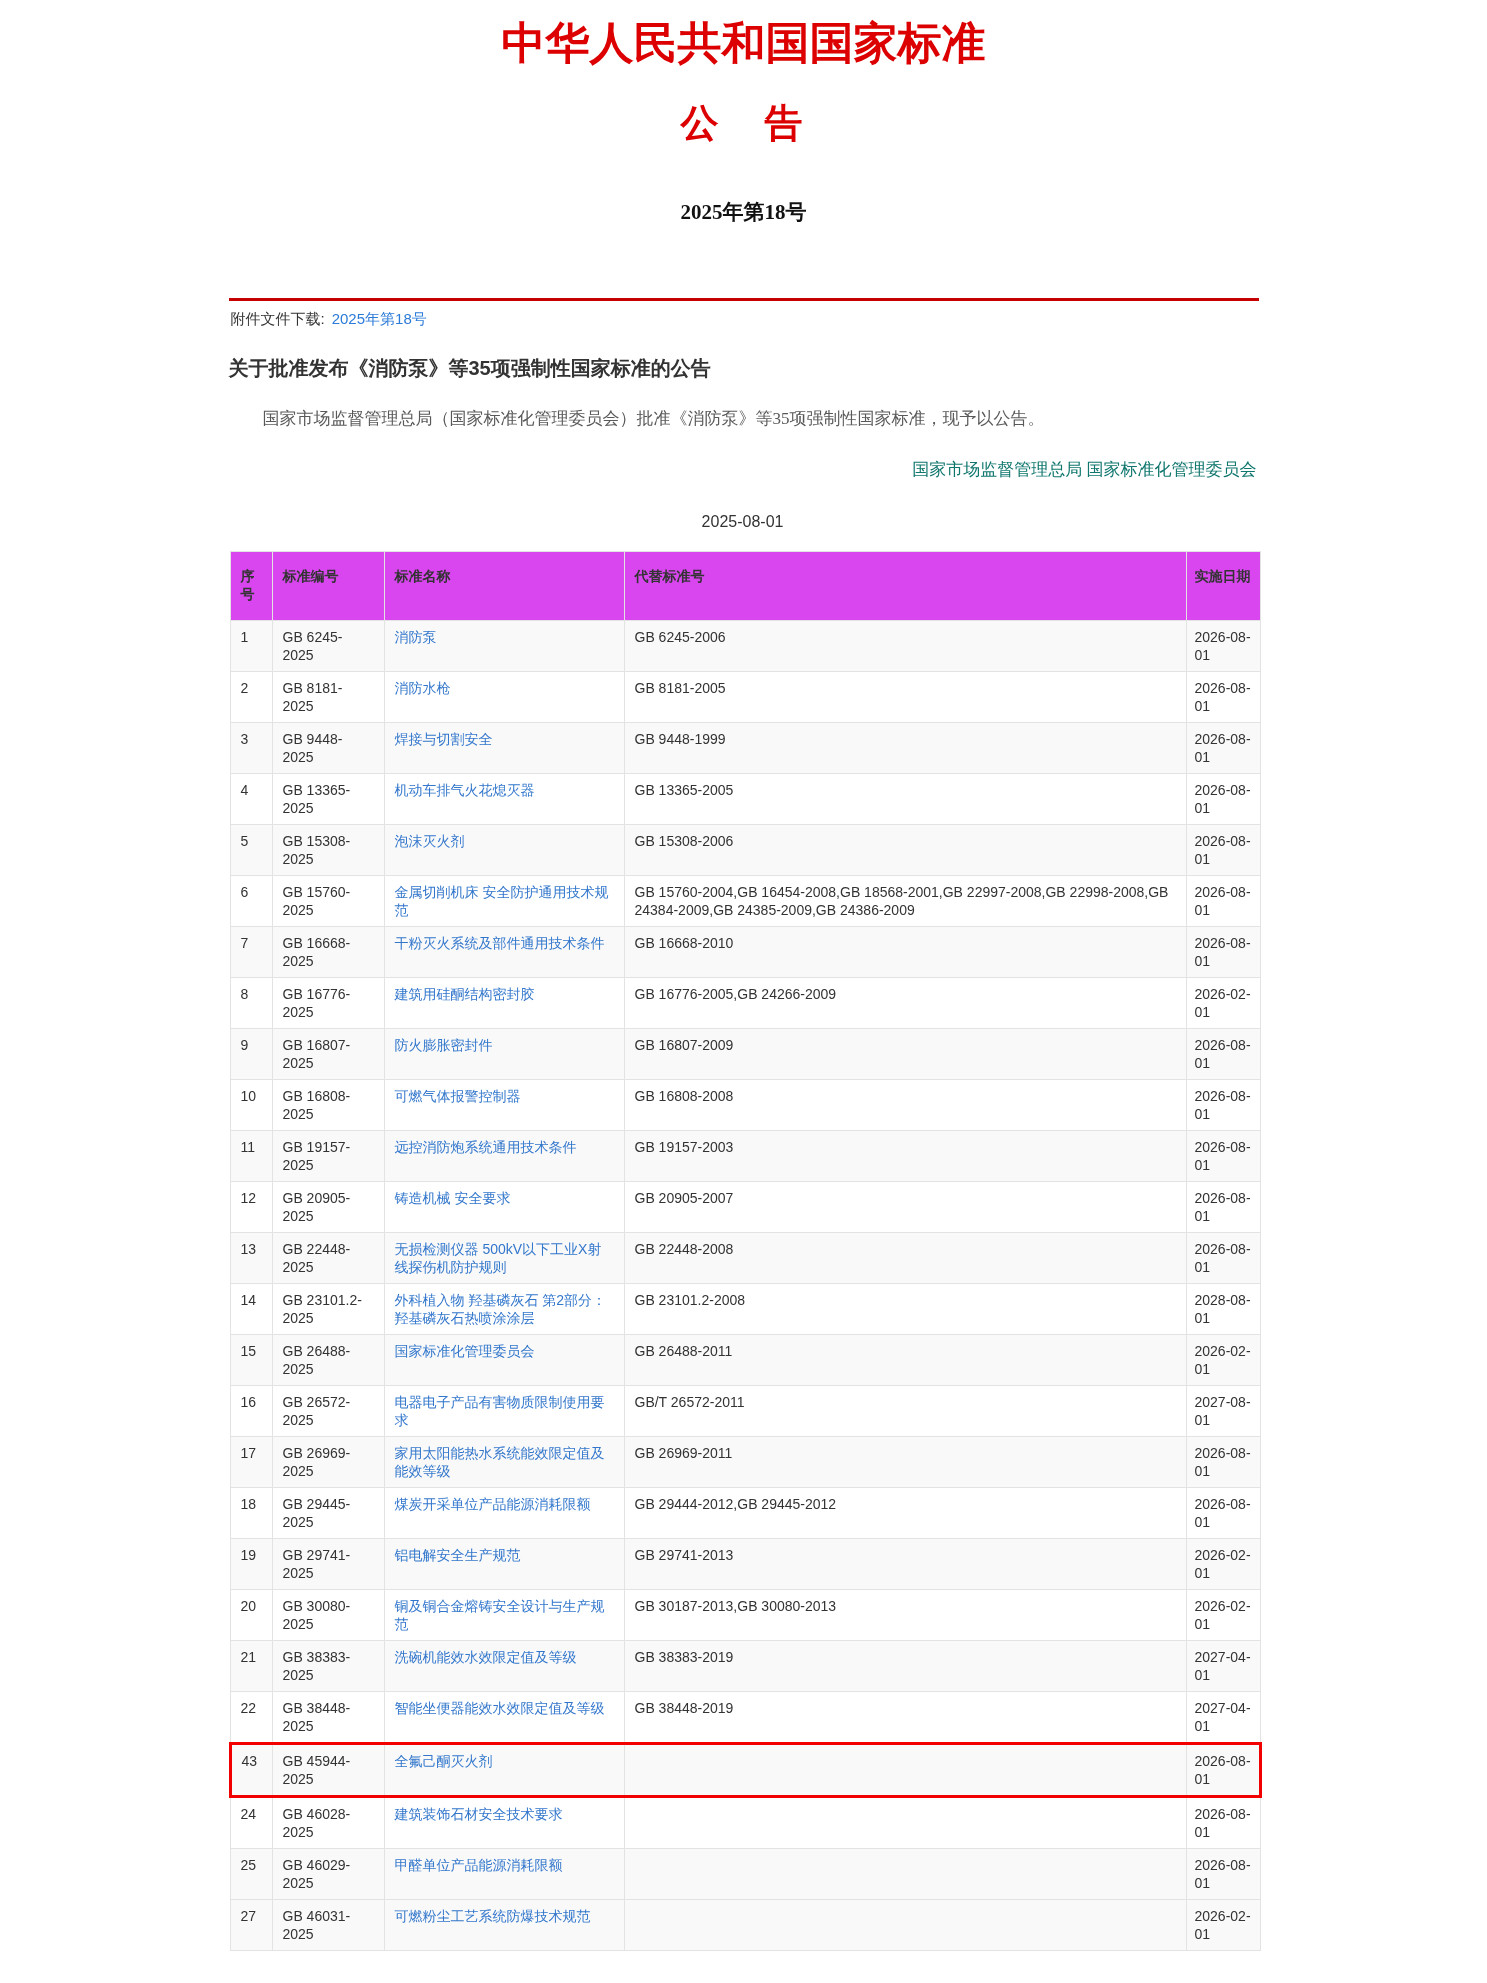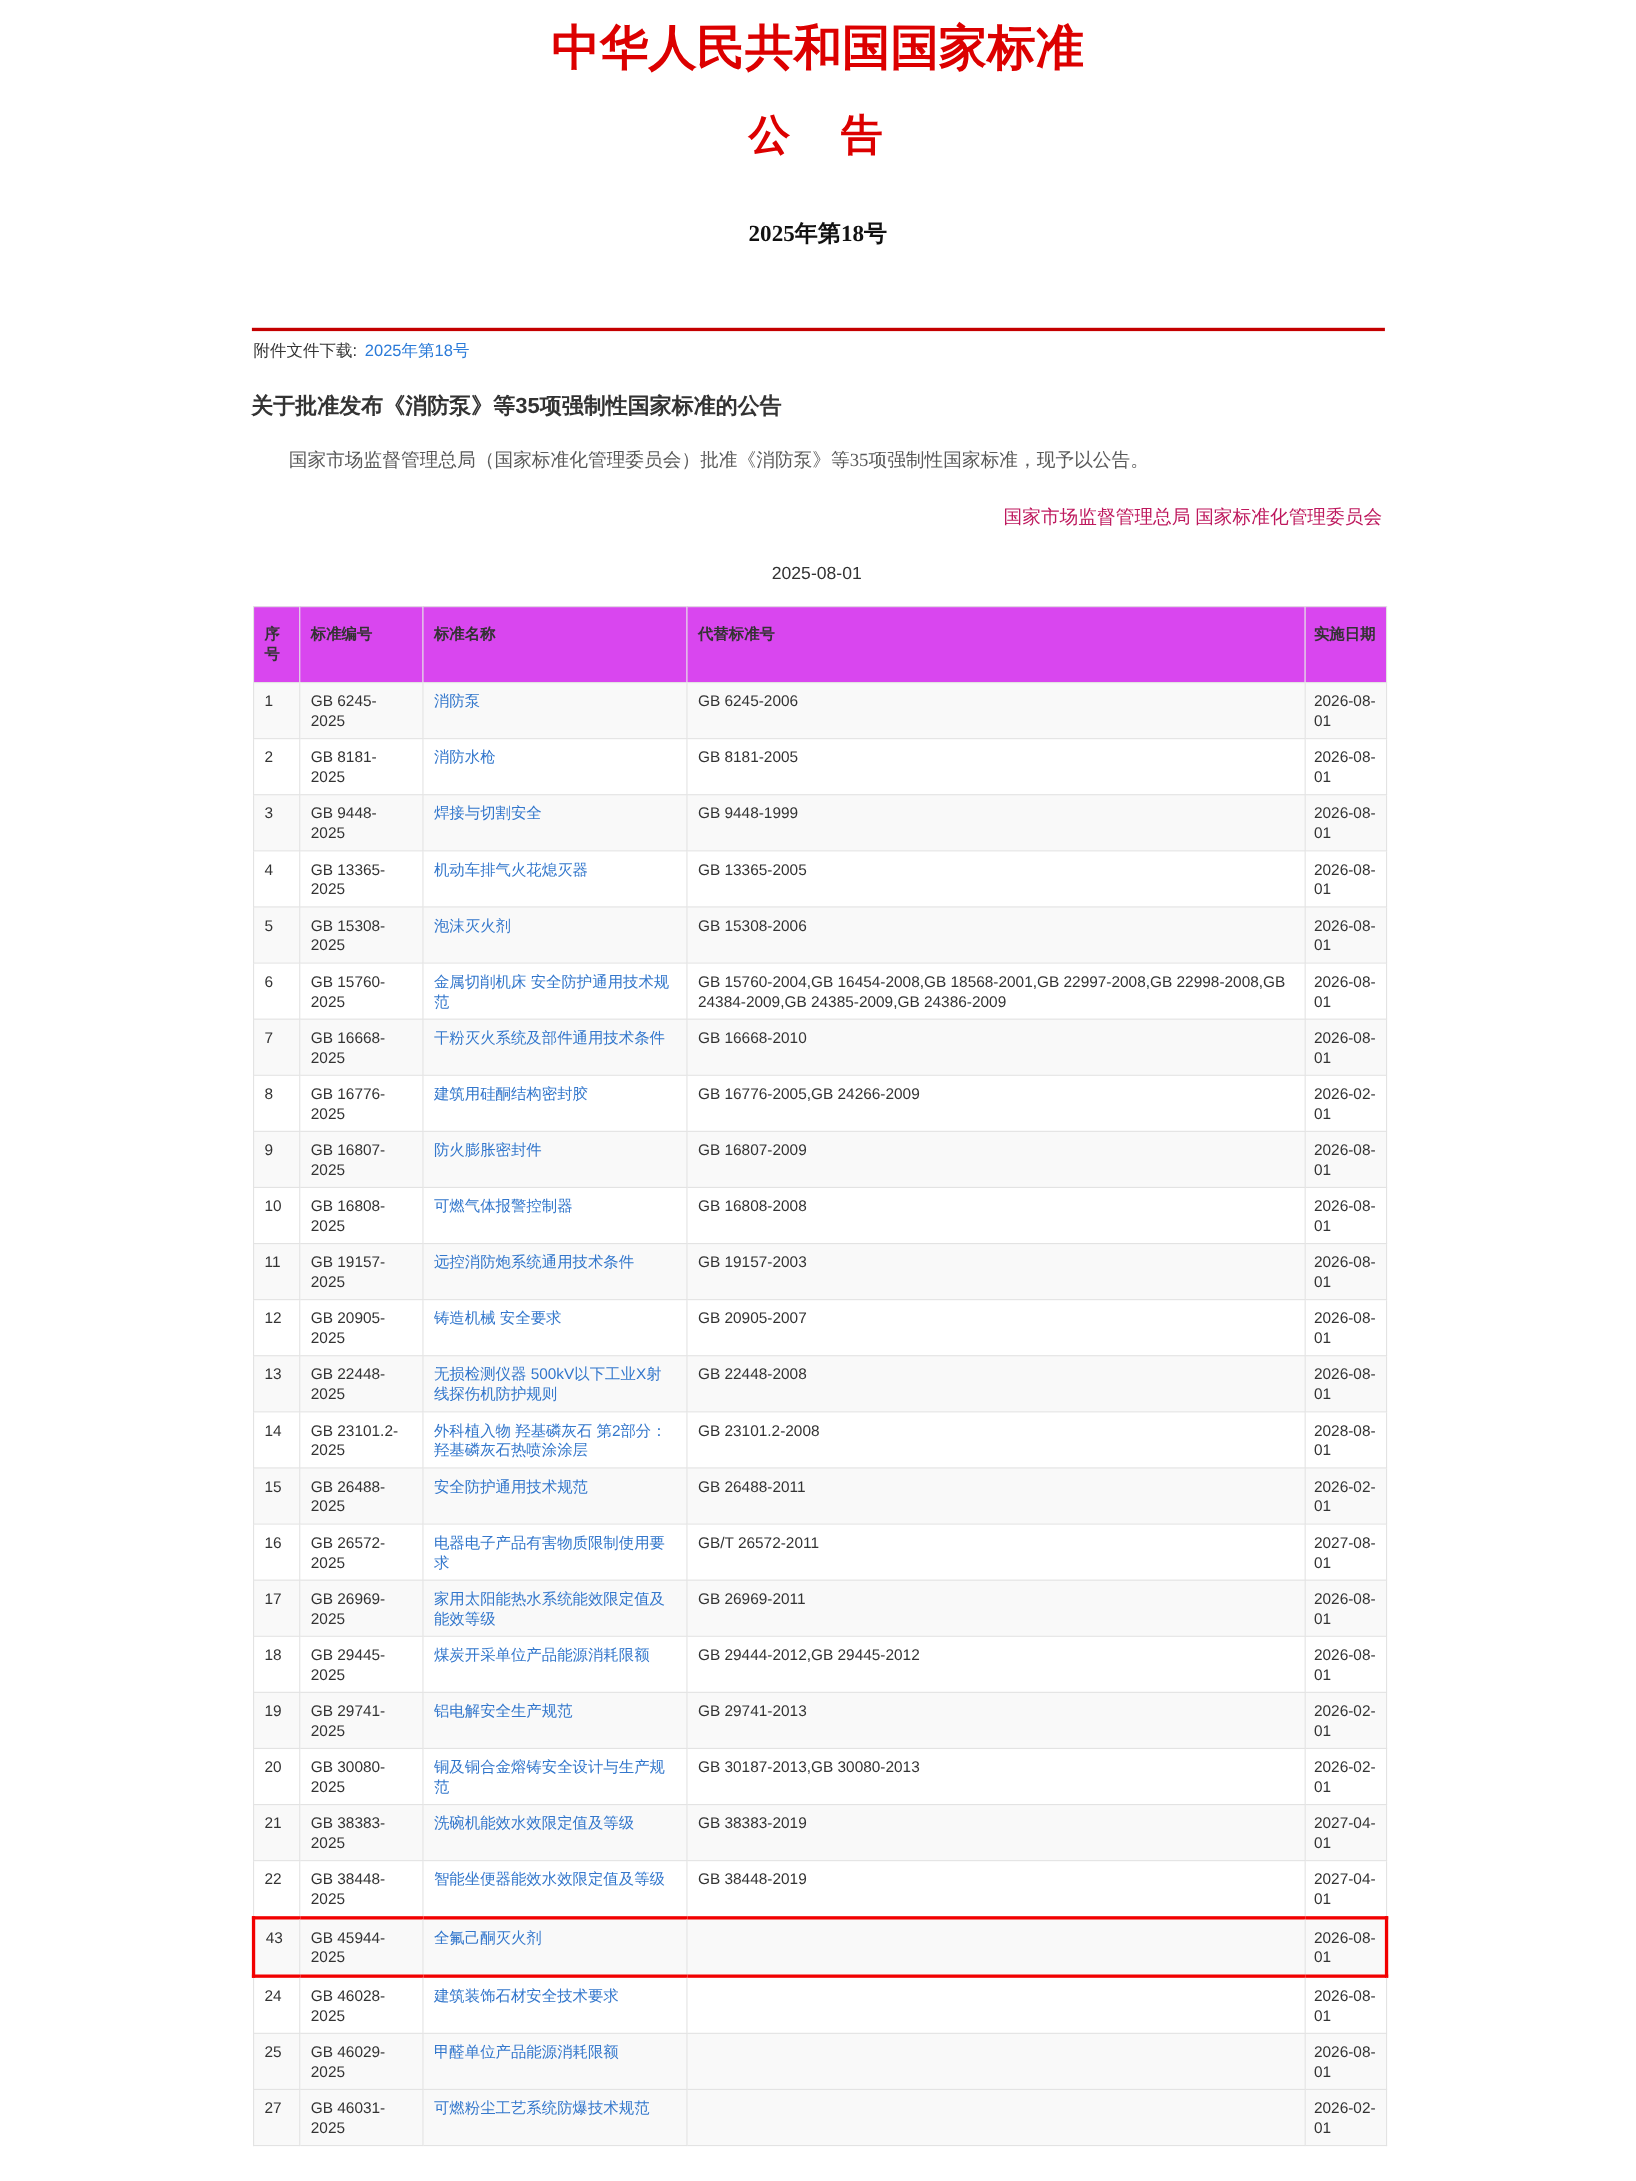--- a/index.html
+++ b/index.html
@@ -36,21 +36,21 @@
   .attachment-bar a { color: #2b7bd9; text-decoration: none; margin-left: 7px; }
 
   .announce-title { text-align: left; font-size: 20px; font-weight: bold; color: #333; margin: 26px 0 0; }
   .announce-body {
     font-family: "Liberation Serif", "DejaVu Serif", serif;
     font-size: 17px; color: #595959; line-height: 1.5;
     text-indent: 2em; margin: 24px 0 0;
   }
   .signature {
     font-family: "Liberation Serif", "DejaVu Serif", serif;
-    font-size: 17px; color: #be185d; text-align: right; margin: 26px 2px 0 0;
+    font-size: 17px; color: #0f766e; text-align: right; margin: 26px 2px 0 0;
   }
   .pub-date { font-size: 16px; color: #333; text-align: center; margin: 32px 2px 0 0; }
 
   table.standards {
     width: 100%; border-collapse: collapse; table-layout: fixed;
     margin-top: 20px; font-size: 14px; color: #333;
   }
   .standards th, .standards td {
     border: 1px solid #e3e3e3; text-align: left; vertical-align: top;
     overflow-wrap: break-word;
@@ -194,21 +194,21 @@
         <tr>
           <td>14</td>
           <td>GB 23101.2-2025</td>
           <td><a href="#" class="std-link">外科植入物 羟基磷灰石 第2部分：羟基磷灰石热喷涂涂层</a></td>
           <td>GB 23101.2-2008</td>
           <td>2028-08-01</td>
         </tr>
         <tr class="stripe">
           <td>15</td>
           <td>GB 26488-2025</td>
-          <td><a href="#" class="std-link">安全防护通用技术规范</a></td>
+          <td><a href="#" class="std-link">国家标准化管理委员会</a></td>
           <td>GB 26488-2011</td>
           <td>2026-02-01</td>
         </tr>
         <tr>
           <td>16</td>
           <td>GB 26572-2025</td>
           <td><a href="#" class="std-link">电器电子产品有害物质限制使用要求</a></td>
           <td>GB/T 26572-2011</td>
           <td>2027-08-01</td>
         </tr>

